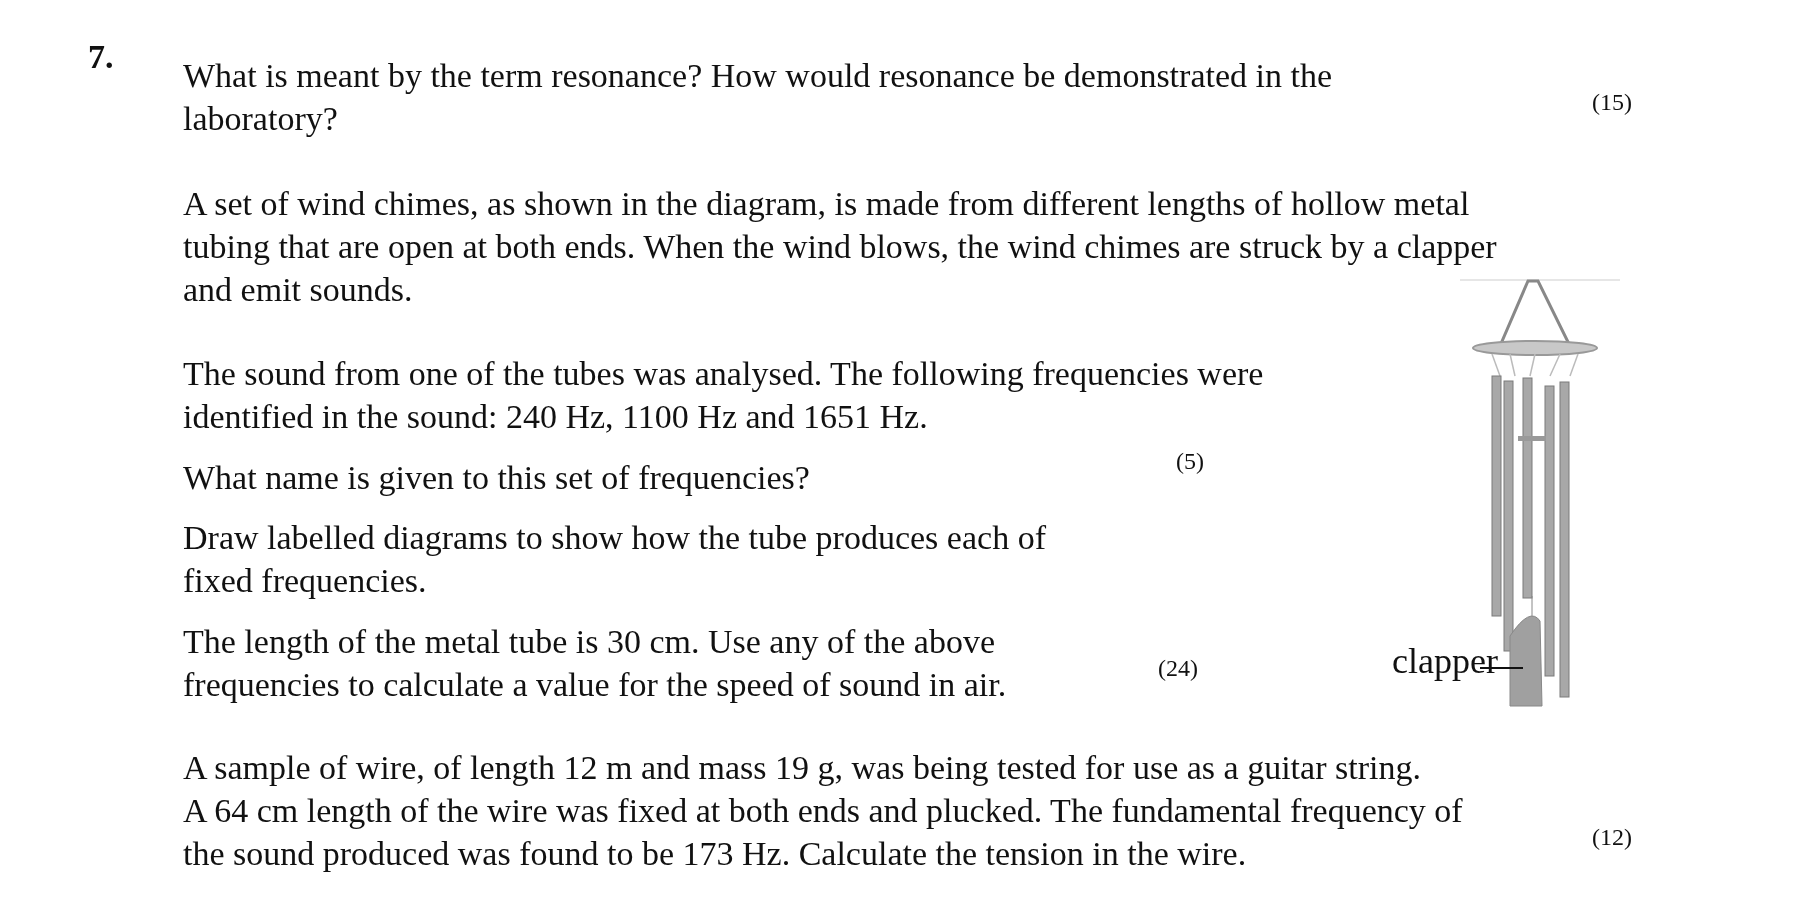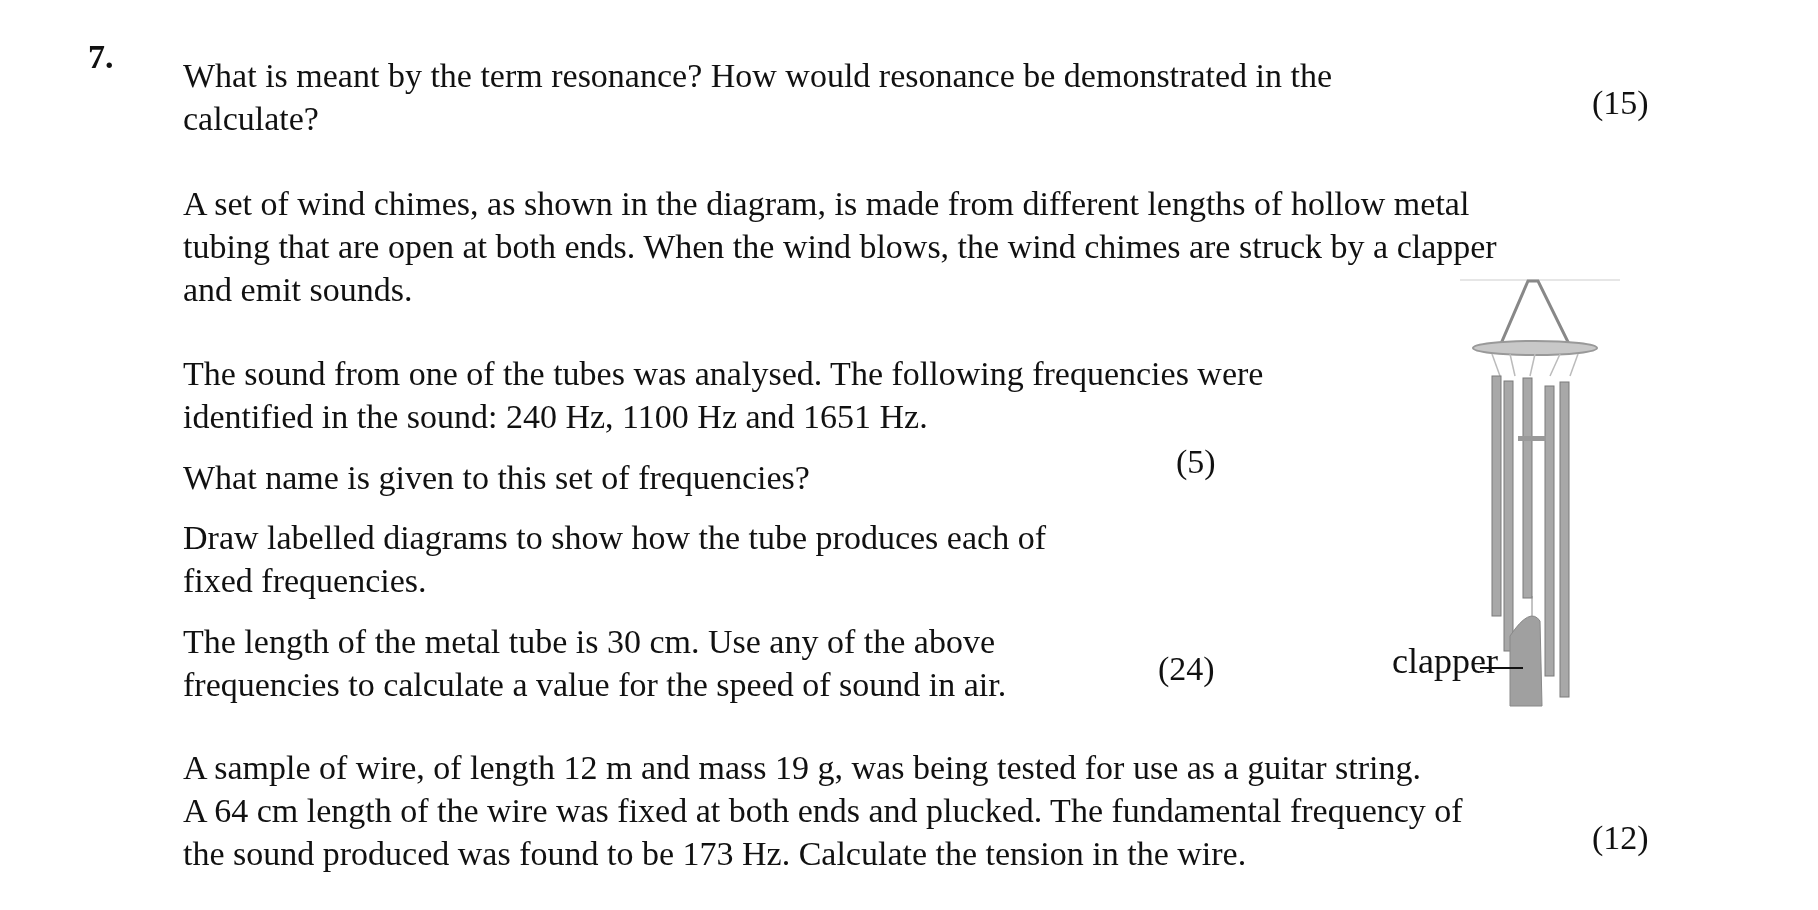--- a/index.html
+++ b/index.html
@@ -1,31 +1,31 @@
 <!DOCTYPE html>
 <html><head>
 <meta charset="utf-8">
 <style>
   html, body { margin:0; padding:0; background:#ffffff; }
   body { width:1818px; height:910px; position:relative; overflow:hidden;
          font-family:"Liberation Serif", "DejaVu Serif", serif; color:#111; }
   .qnum { position:absolute; left:88px; top:38px; font-size:34px; font-weight:bold; }
   .p { position:absolute; left:167px; font-size:34px; line-height:43px; margin:16px; }
-  .marks { position:absolute; font-size:34px; line-height:43px; }
+  .marks { position:absolute; font-size:24px; line-height:43px; }
   .chime { position:absolute; left:1380px; top:276px; width:300px; height:440px; }
   .clabel { position:absolute; left:1392px; top:640px; font-size:36px; }
 </style>
 </head>
 <body>
 
 <div class="qnum">7.</div>
 
 <div>
   <p class="p" style="top:38px">What is meant by the term resonance? How would resonance be demonstrated in the</p>
-  <p class="p" style="top:81px">calculate?</p>
+  <p class="p" style="top:81px">laboratory?</p>
   <span class="marks" style="left:1592px; top:81px">(15)</span>
 </div>
 
 <div>
   <p class="p" style="top:166px">A set of wind chimes, as shown in the diagram, is made from different lengths of hollow metal</p>
   <p class="p" style="top:209px">tubing that are open at both ends. When the wind blows, the wind chimes are struck by a clapper</p>
   <p class="p" style="top:252px">and emit sounds.</p>
 </div>
 
 <div>

